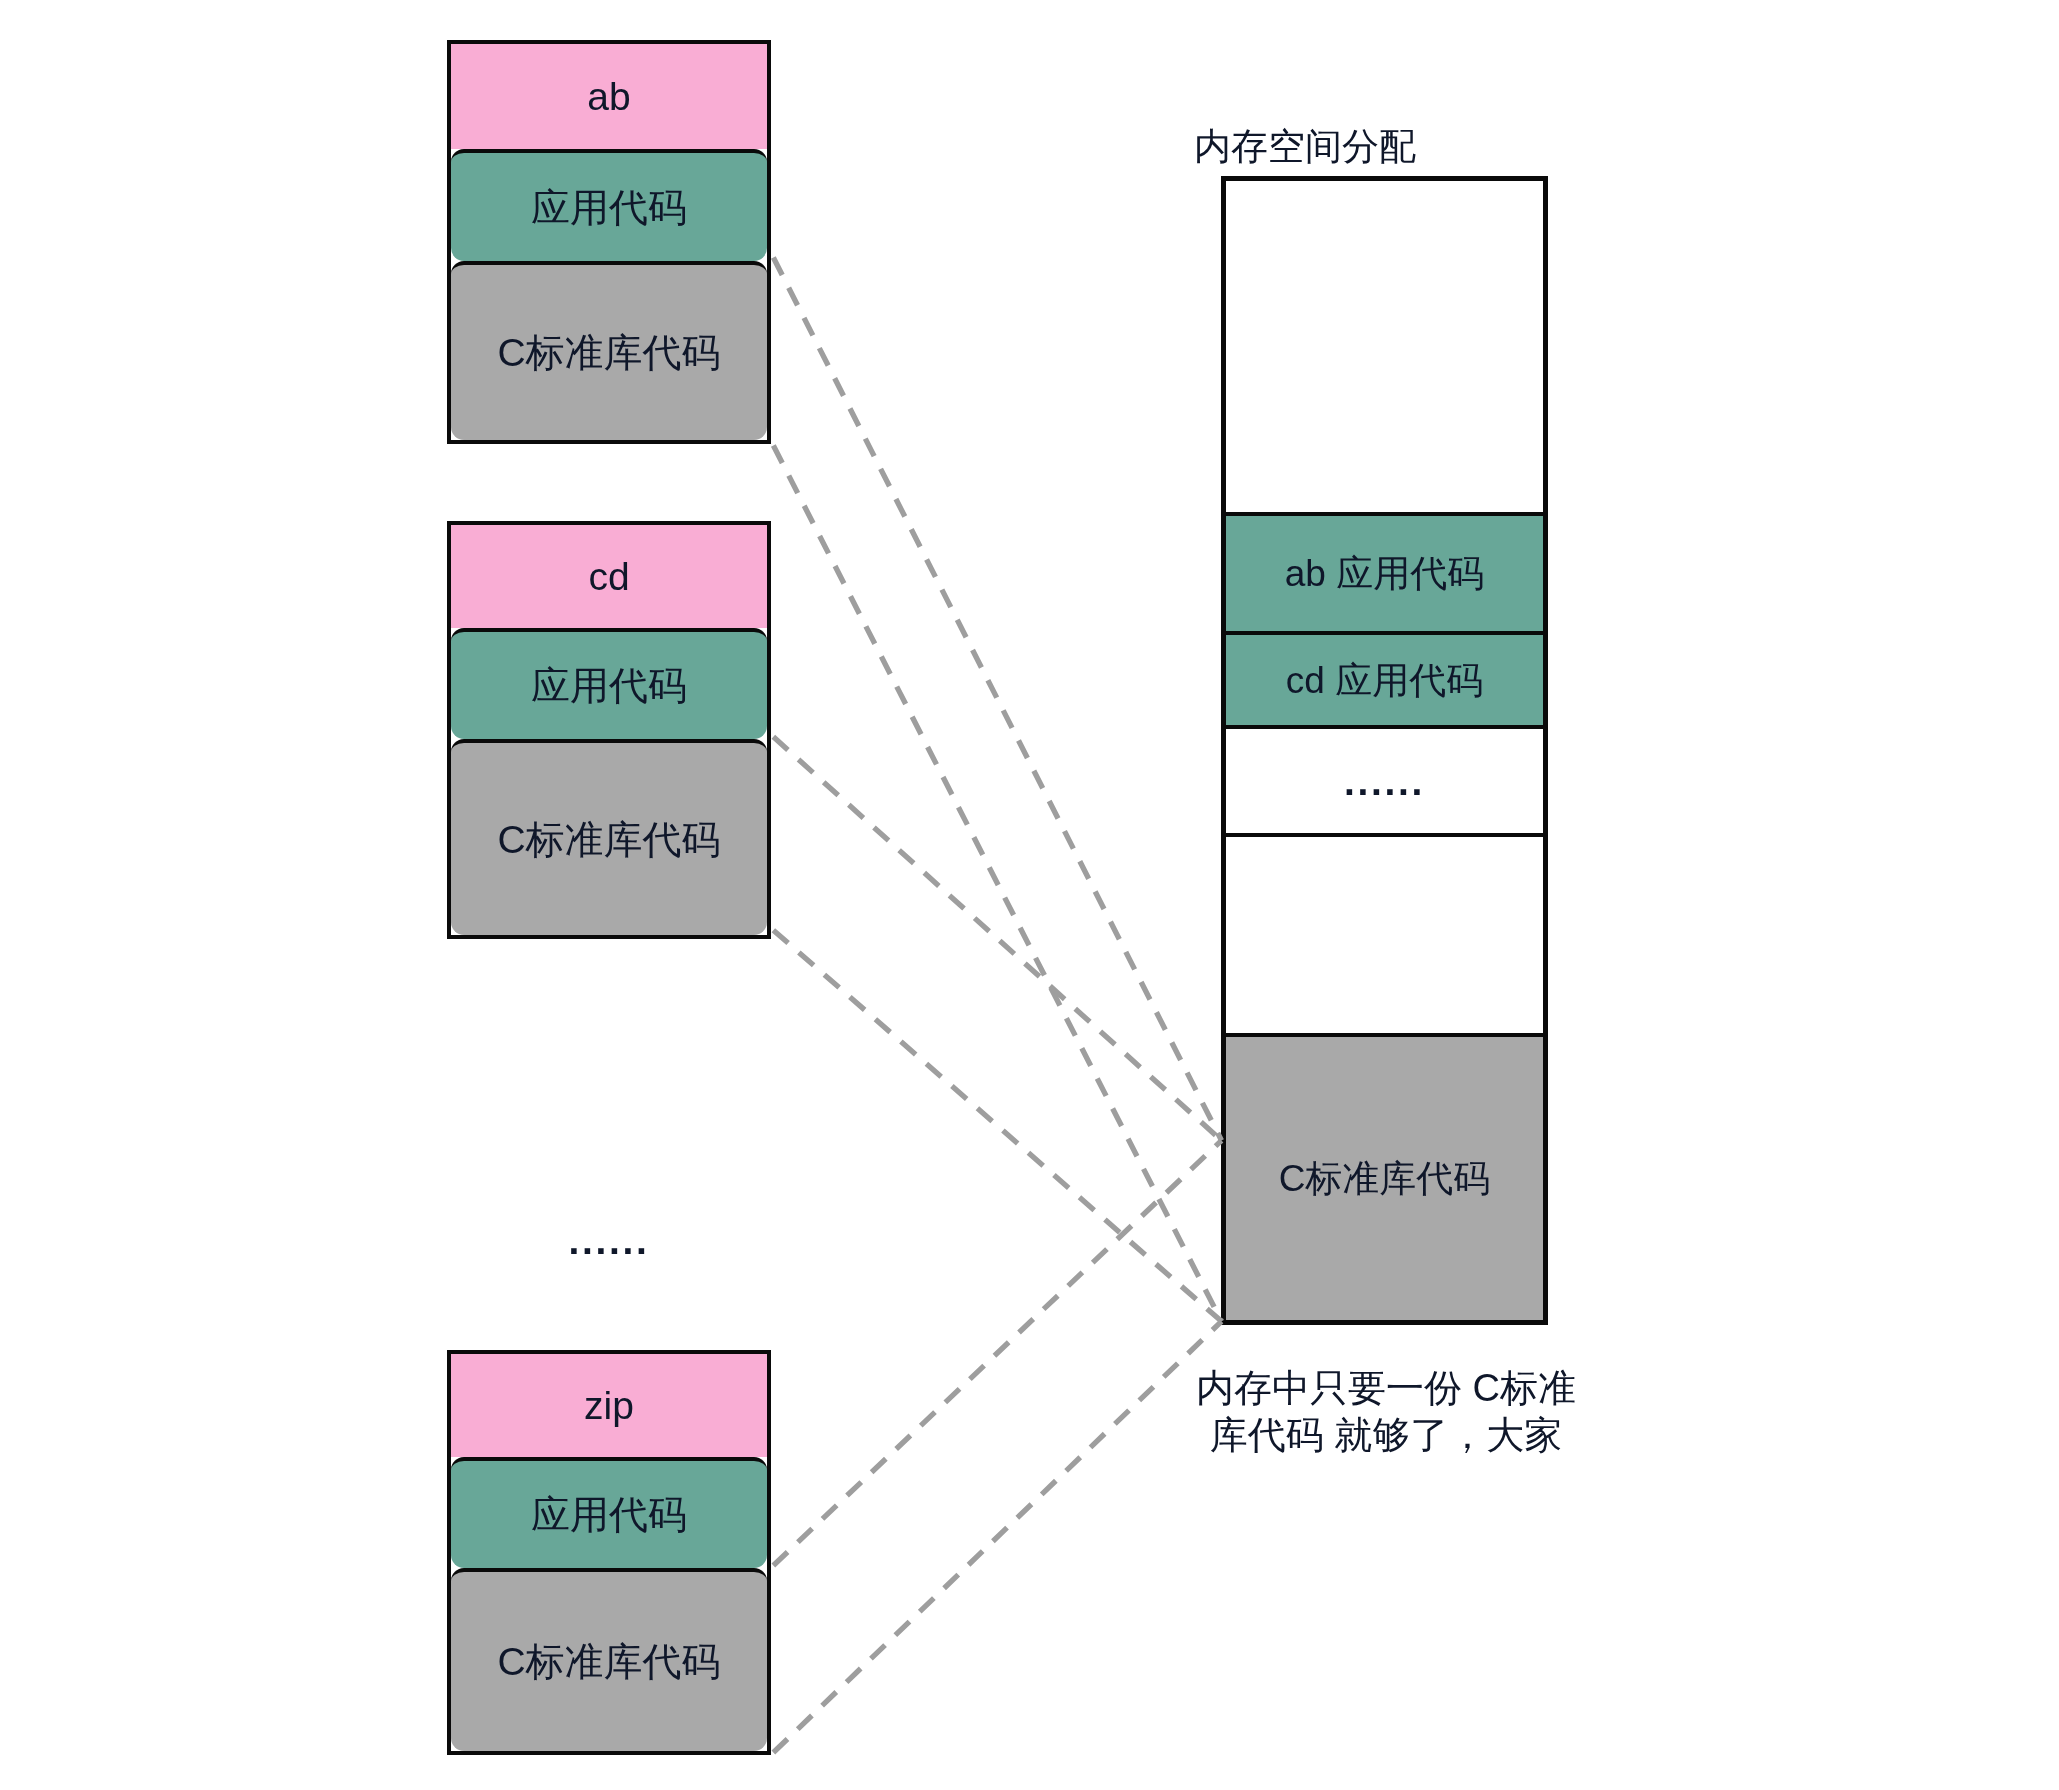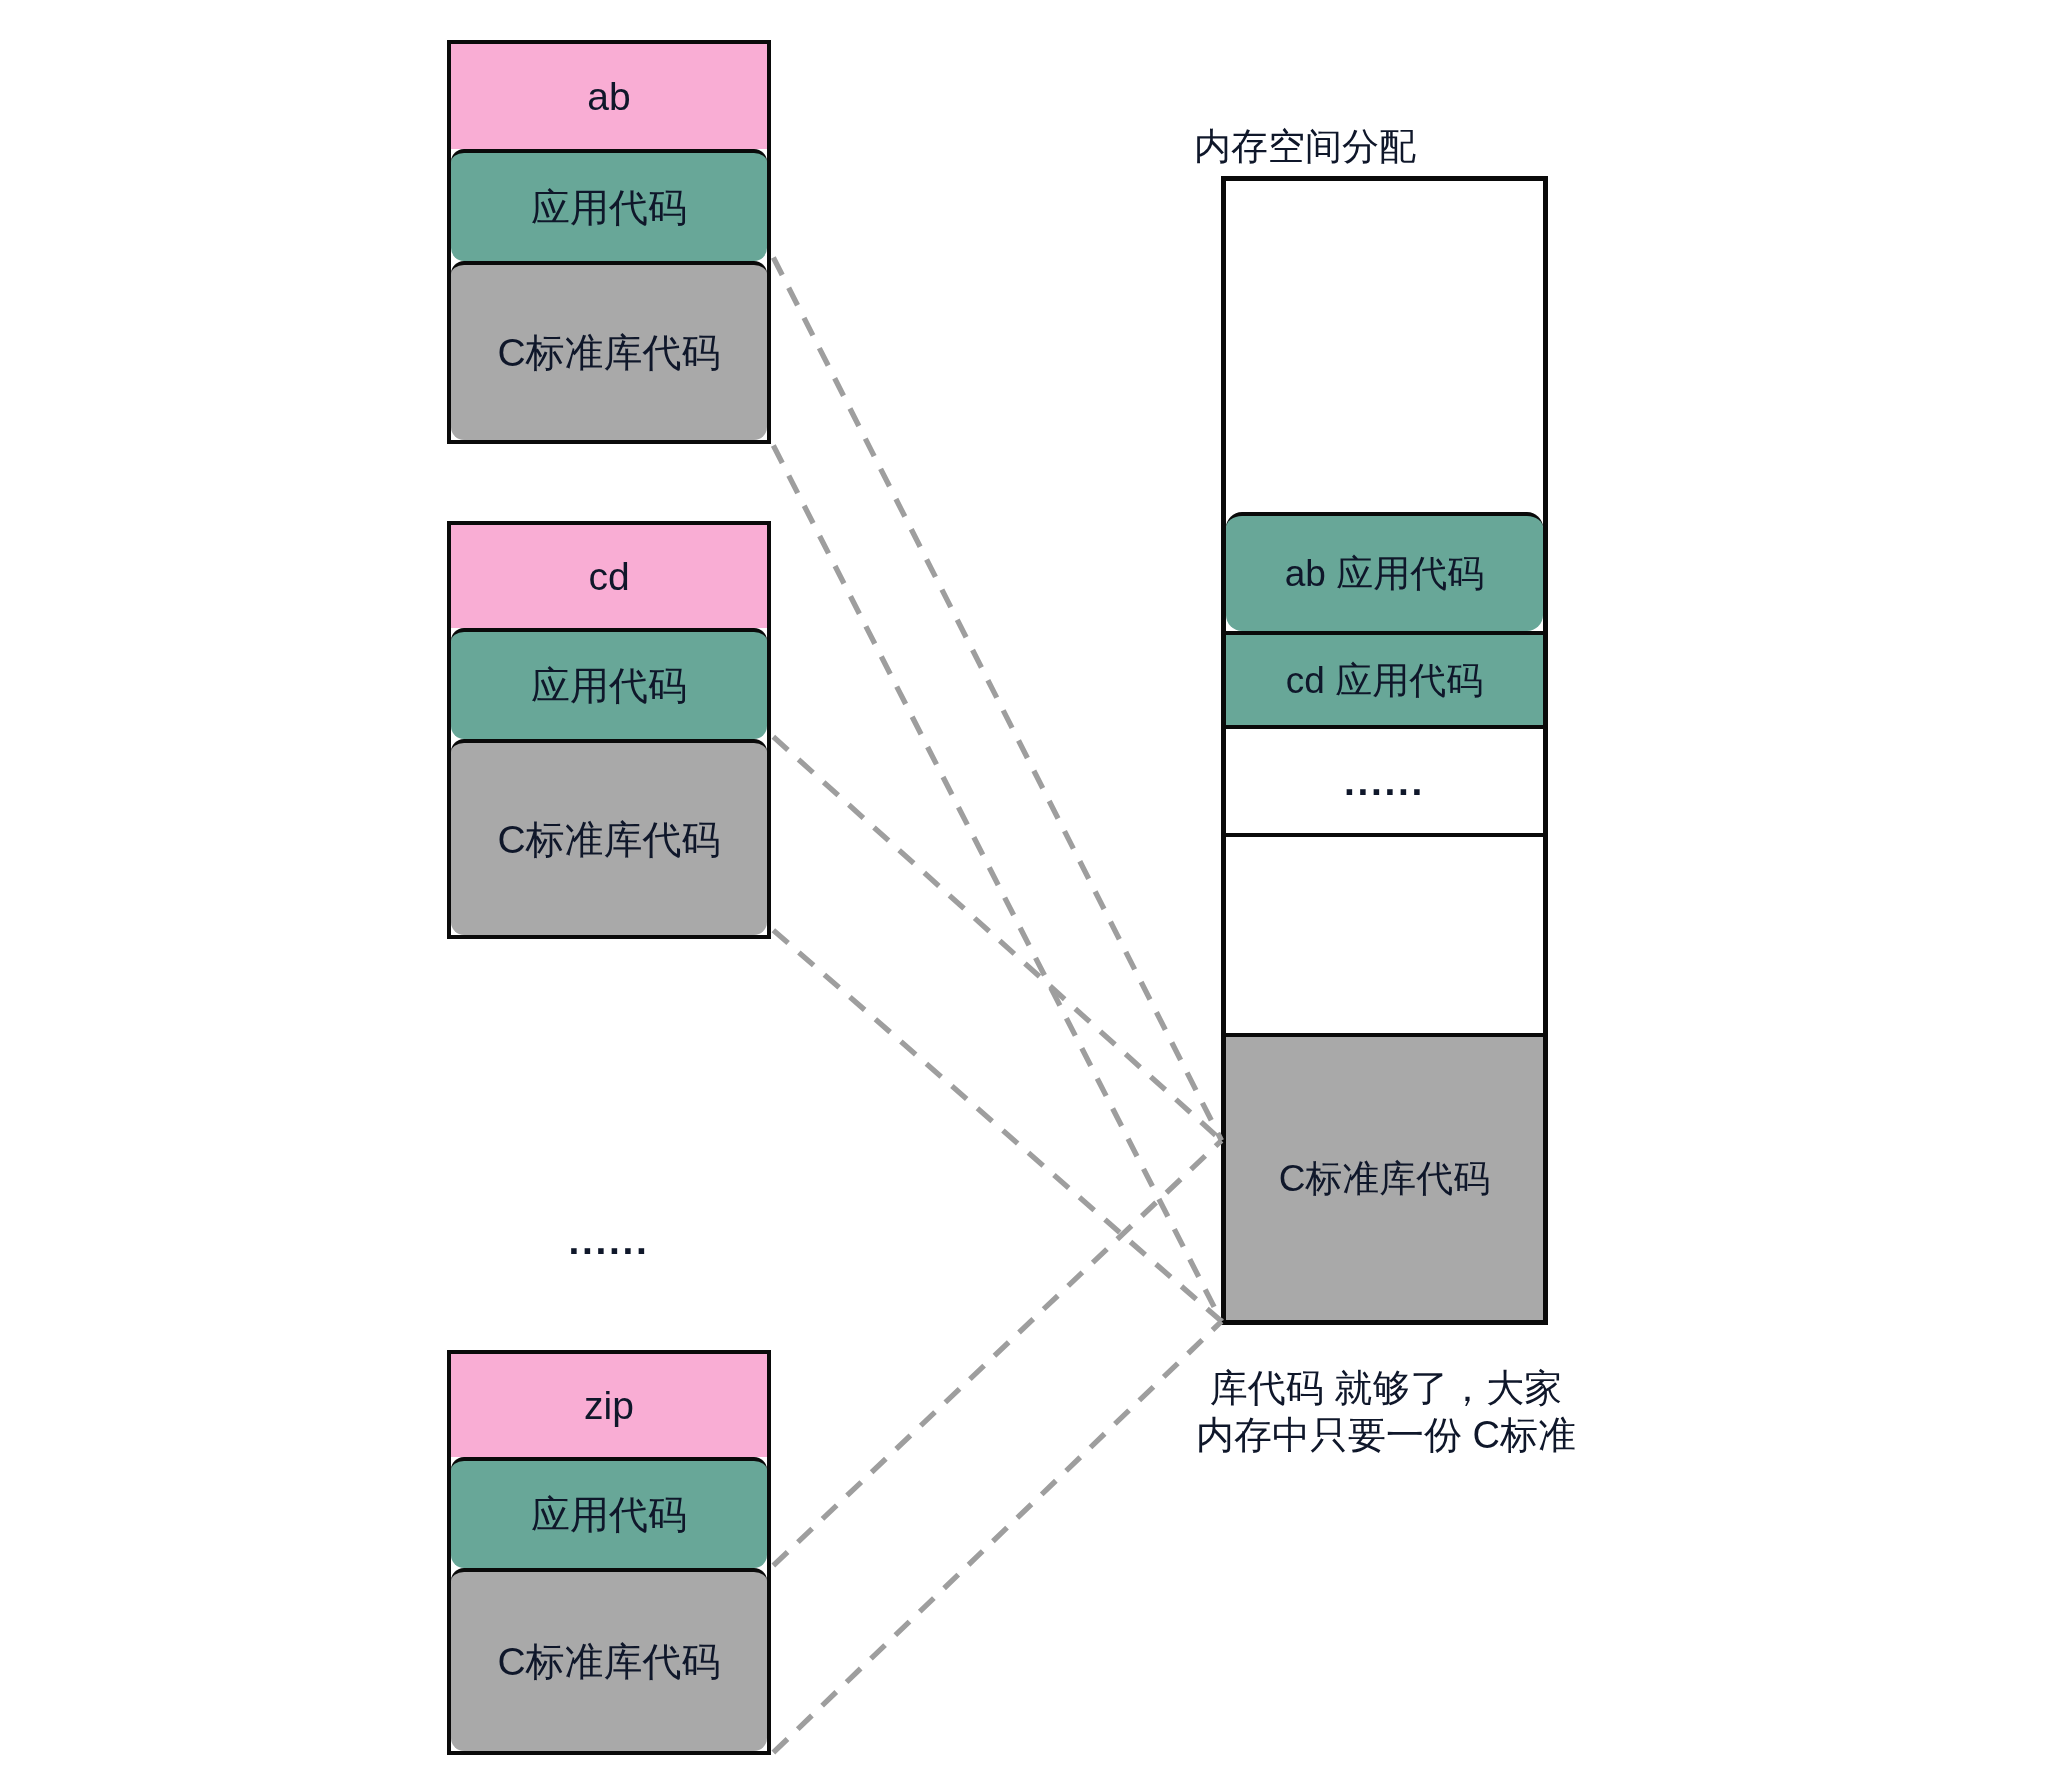--- a/index.html
+++ b/index.html
@@ -47,21 +47,21 @@
   .region{
     display:flex;align-items:center;justify-content:center;
     font-size:37px;line-height:1;flex:none;background:#fff;
   }
   .region + .region{border-top:4.5px solid var(--ink);}
   .region.app{background:var(--teal);}
   .region.lib{background:var(--gray);flex:1;}
   .region.free{background:#fff;}
   .region.ellipsis{font-weight:700;letter-spacing:2.7px;font-size:39px;}
   #r-free1{height:331px;}
-  #r-ab{height:119px;border-radius:16px;}
+  #r-ab{height:119px;}
   #r-cd{height:94px;}
   #r-dots{height:108px;}
   #r-zip{height:107px;}
   #r-free2{height:200px;}
   
   .annotation{
     position:absolute;left:1172px;top:1365px;width:428px;
     text-align:center;font-size:38px;line-height:47px;
   }
   
@@ -128,22 +128,22 @@
     </div>
     <div class="region free" id="r-free2">
       <span></span>
     </div>
     <div class="region lib" id="r-lib">
       <span>C标准库代码</span>
     </div>
   </div>
 
   <div class="annotation">
+    <div>内存中只要一份 C标准</div>
     <div>库代码 就够了，大家</div>
-    <div>内存中只要一份 C标准</div>
   </div>
 
   <svg class="links" width="2059" height="1790" viewBox="0 0 2311 2009">
     <line x1="868" y1="289" x2="1371" y2="1280"></line>
     <line x1="868" y1="500" x2="1371" y2="1483"></line>
     <line x1="868" y1="827" x2="1371" y2="1280"></line>
     <line x1="868" y1="1044" x2="1371" y2="1483"></line>
     <line x1="868" y1="1757" x2="1371" y2="1280"></line>
     <line x1="868" y1="1967" x2="1371" y2="1483"></line>
   </svg>

